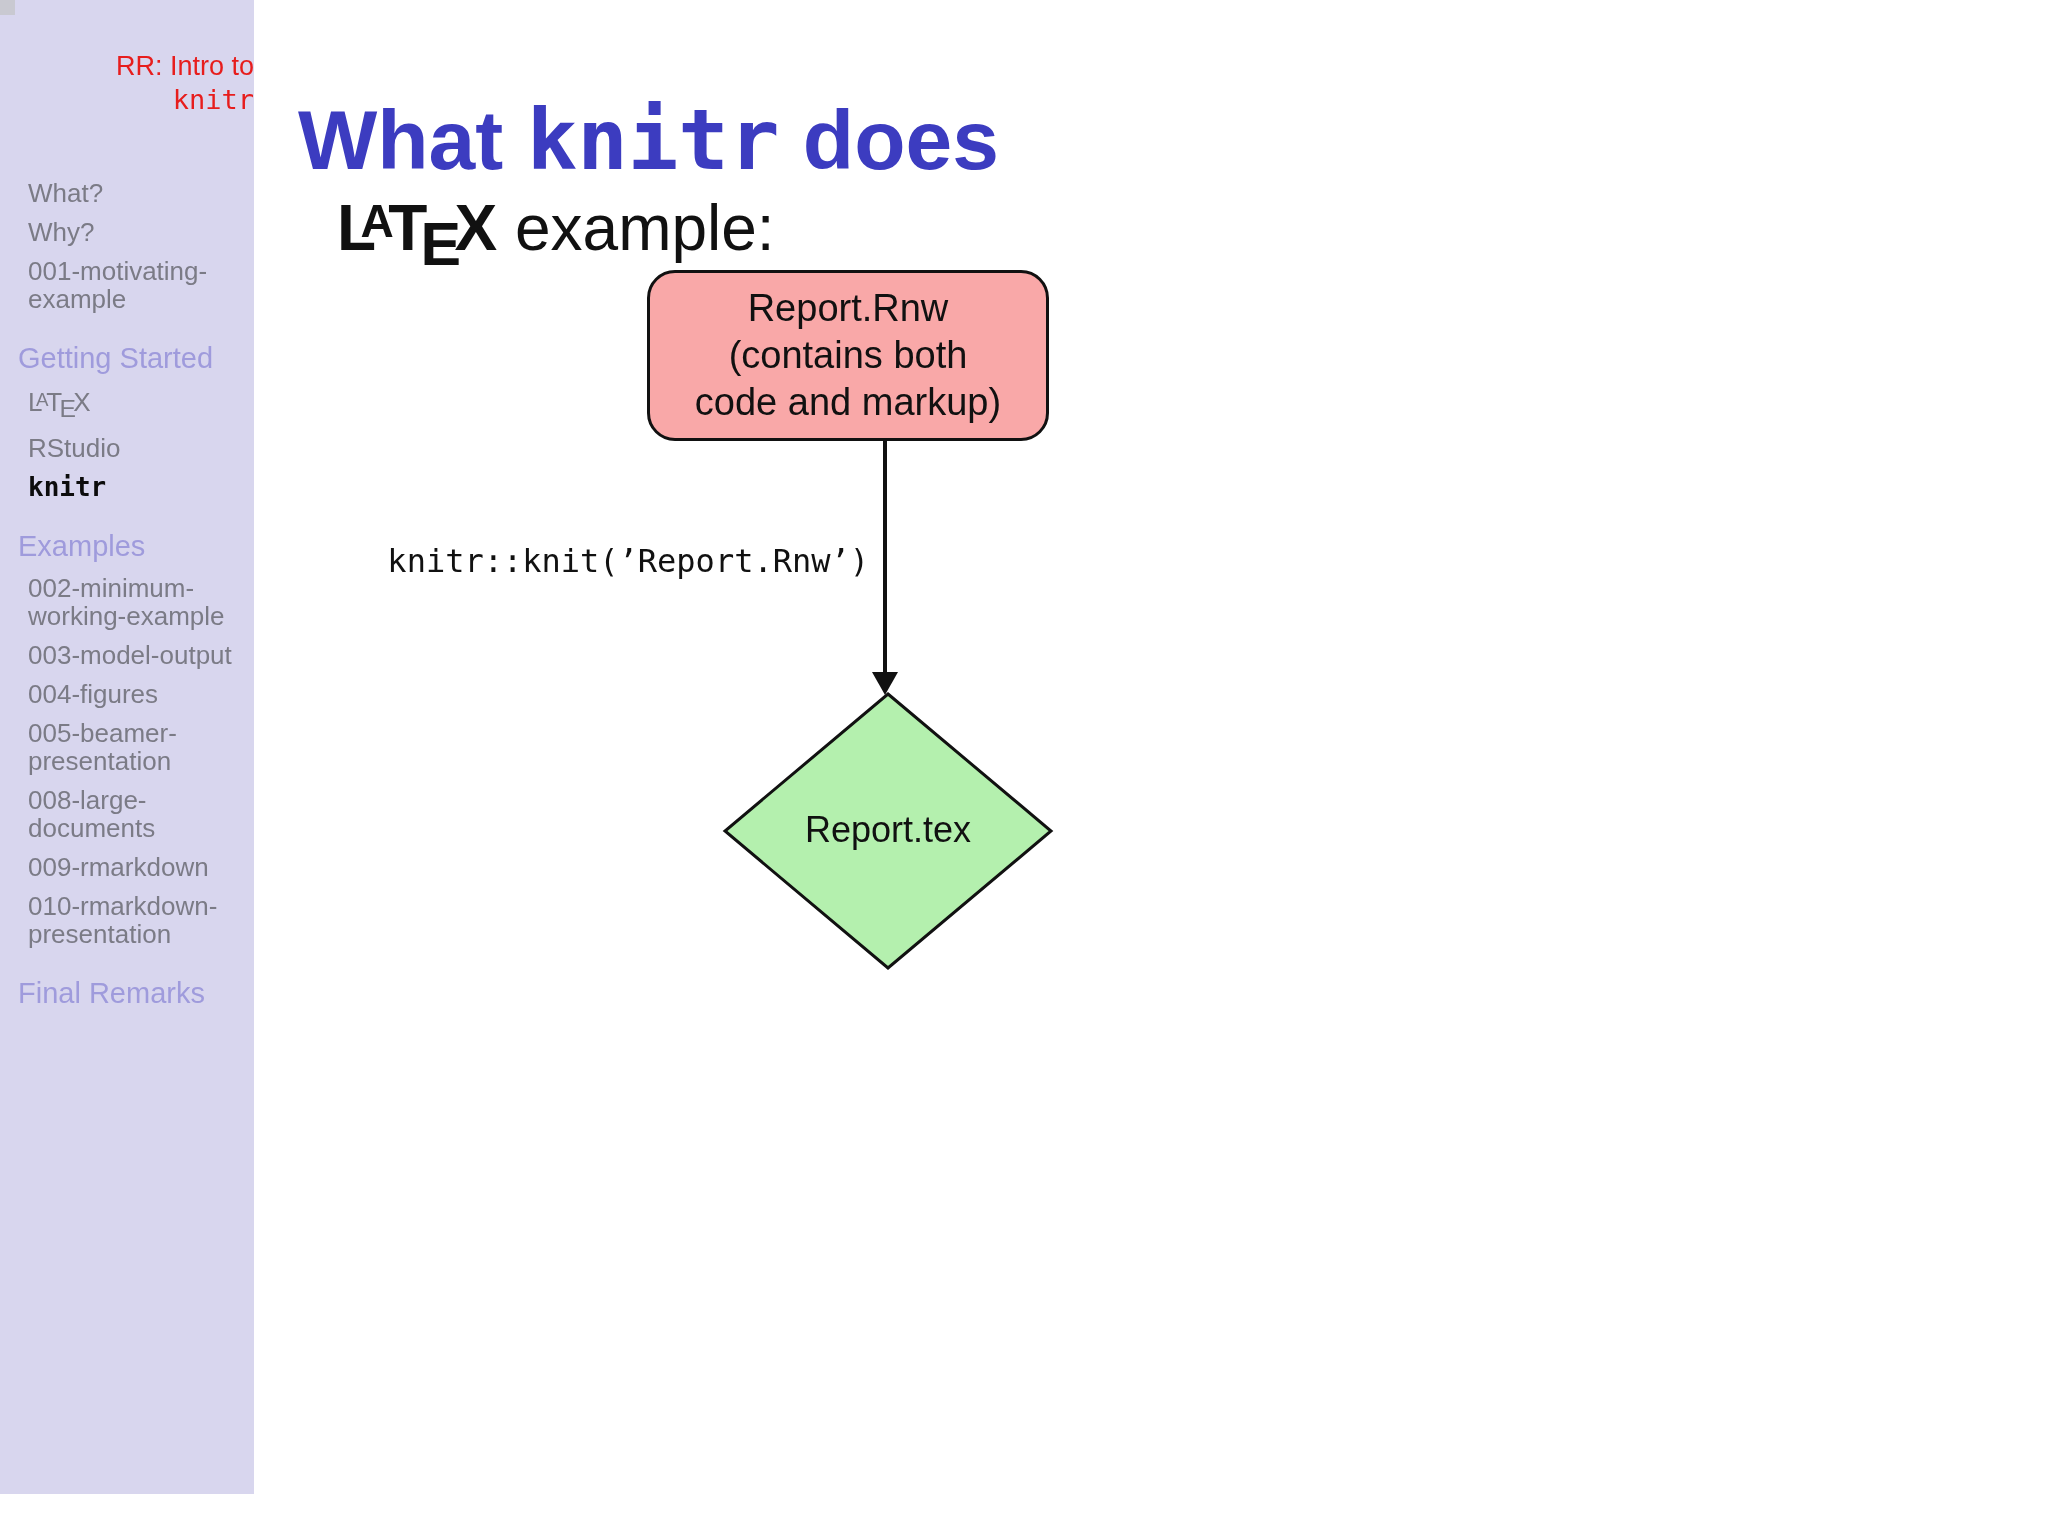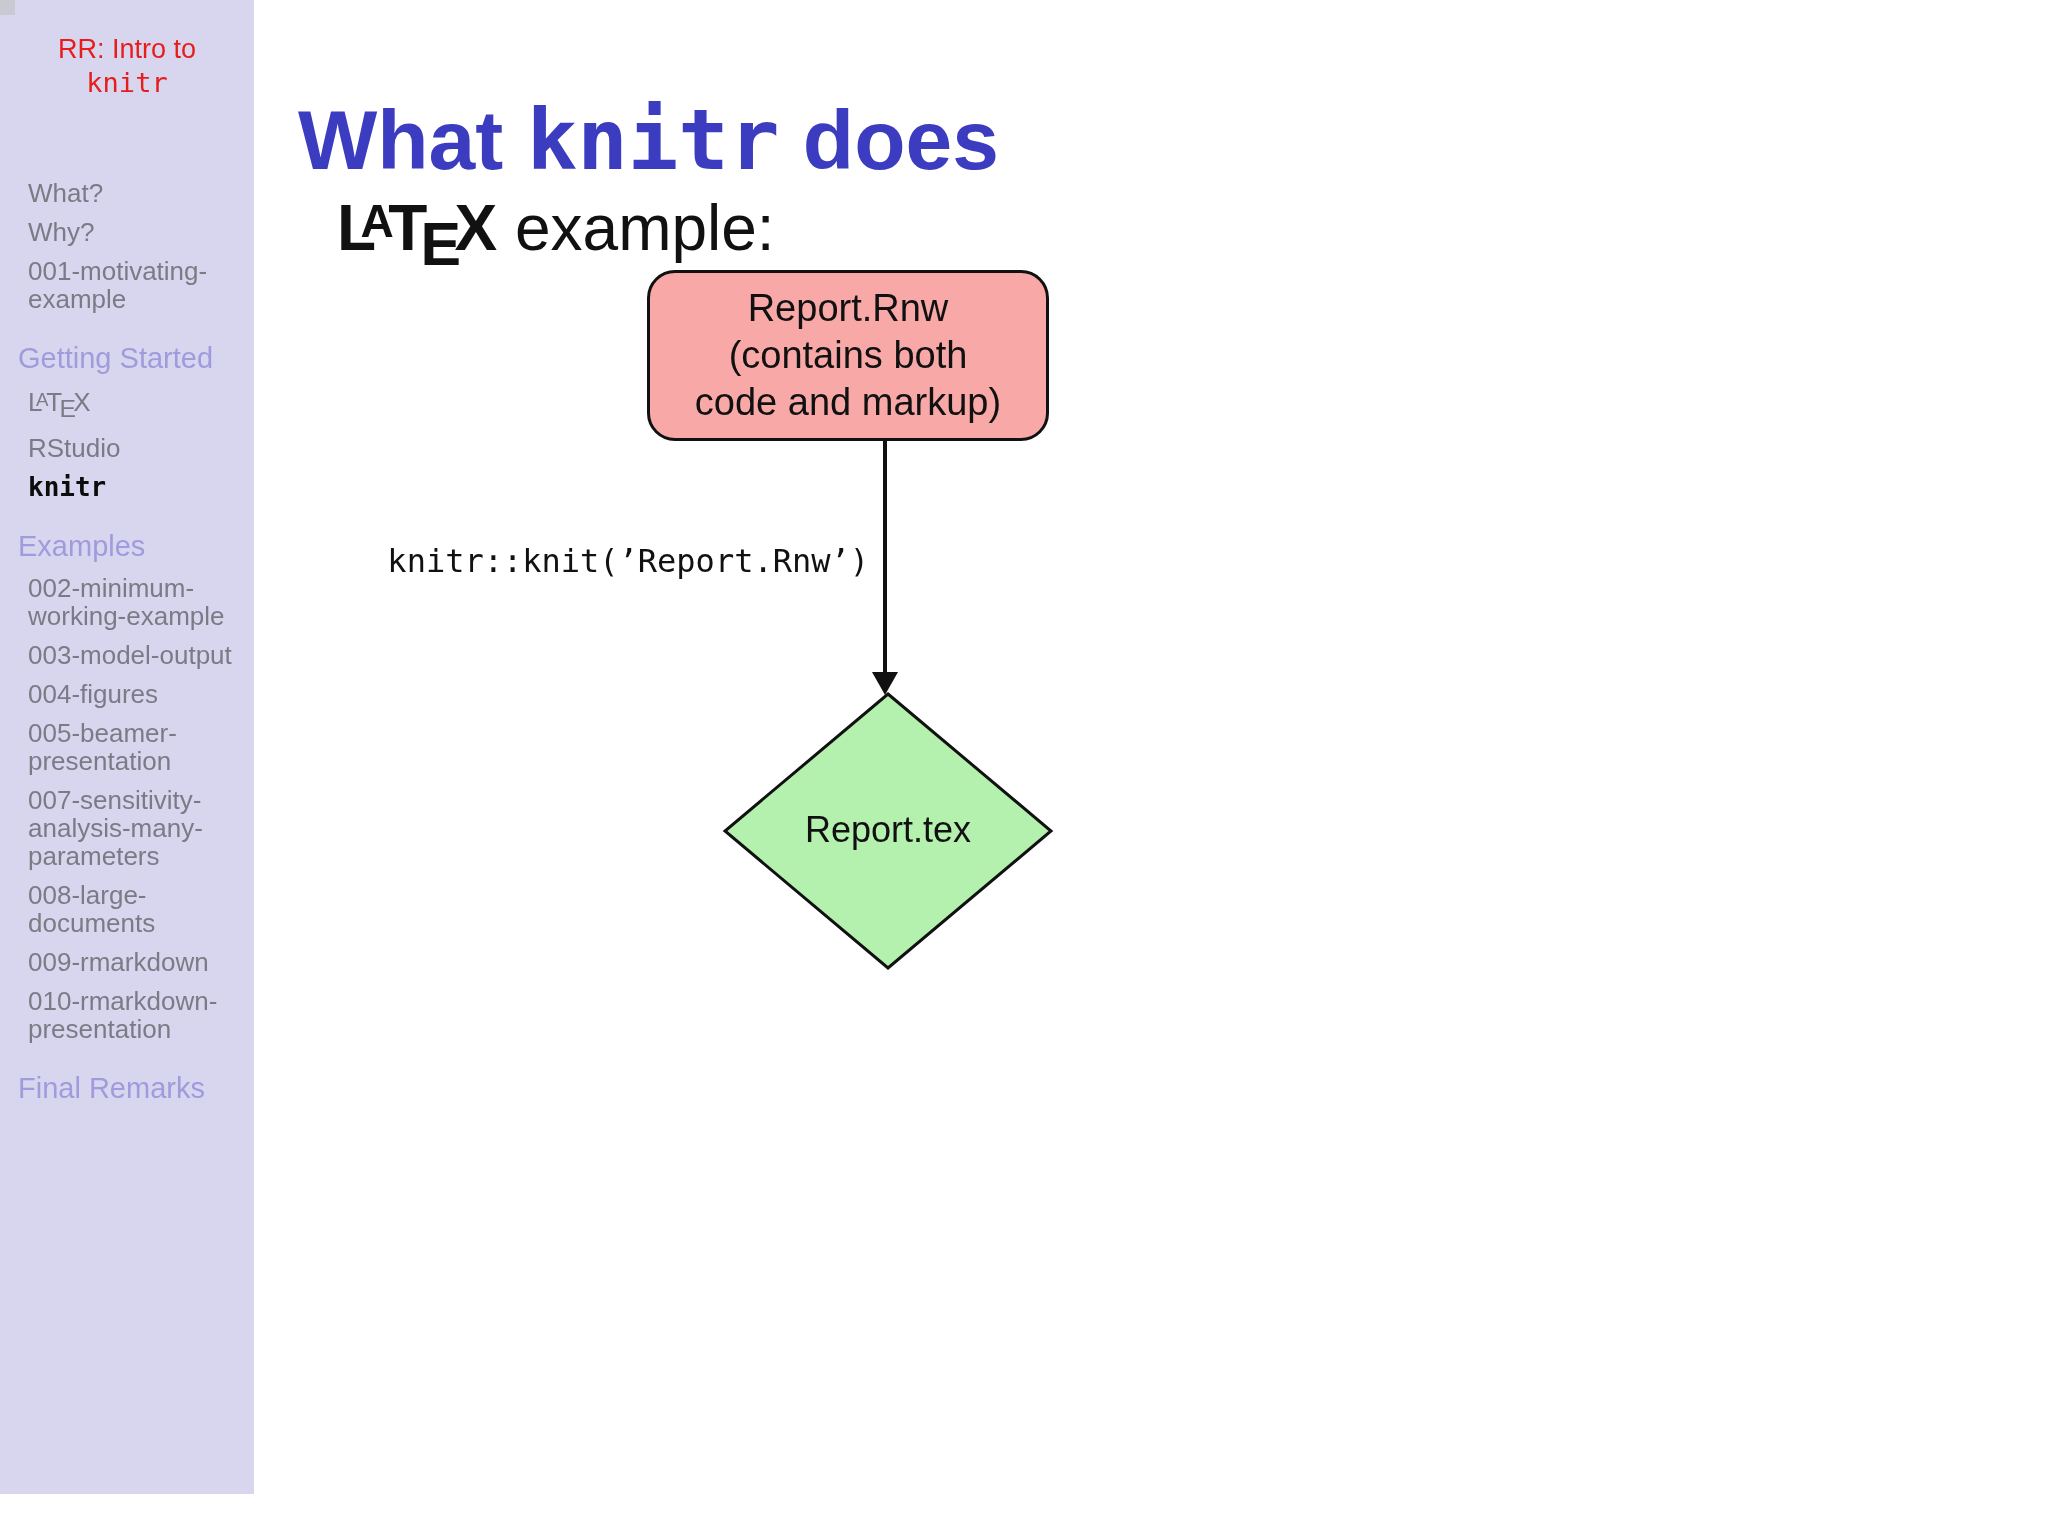--- a/index.html
+++ b/index.html
@@ -24,21 +24,21 @@
 
   
   .sidebar{
     position:absolute;left:0;top:0;width:254px;height:1494px;
     background:var(--sidebar-bg);
   }
   .corner-artifact{
     position:absolute;left:0;top:0;width:15px;height:15px;background:#c9c9d1;
   }
   .sidebar-title{
-    padding-top:33px;text-align:center;color:var(--sidebar-red);
+    padding-top:50px;text-align:right;color:var(--sidebar-red);
     font-size:27px;line-height:33px;
   }
   .sidebar-title .t2{font-family:"DejaVu Sans Mono",monospace;}
   .sidebar-nav{position:absolute;left:0;top:168px;width:254px;}
   .side-section{
     color:var(--section-purple);
     font-size:29px;line-height:33px;
     margin:29px 16px 4px 18px;
     cursor:pointer;
   }
@@ -112,21 +112,20 @@
       <div class="side-item">001-motivating-example</div>
       <div class="side-section">Getting Started</div>
       <div class="side-item"><span>L</span><span class="lx-a">A</span><span>T</span><span class="lx-e">E</span><span>X</span></div>
       <div class="side-item">RStudio</div>
       <div class="side-item current">knitr</div>
       <div class="side-section">Examples</div>
       <div class="side-item">002-minimum-working-example</div>
       <div class="side-item">003-model-output</div>
       <div class="side-item">004-figures</div>
       <div class="side-item">005-beamer-presentation</div>
-      <div class="side-item">007-sensitivity-analysis-many-parameters</div>
       <div class="side-item">008-large-documents</div>
       <div class="side-item">009-rmarkdown</div>
       <div class="side-item">010-rmarkdown-presentation</div>
       <div class="side-section">Final Remarks</div>
     </nav>
 </div>
 
 <h1 class="slide-title"><span>What </span><span class="mono">knitr</span><span> does</span></h1>
 
 <div class="subtitle"><span class="latex-logo"><span>L</span><span class="lx-a">A</span><span>T</span><span class="lx-e">E</span><span>X</span></span><span> example:</span></div>

